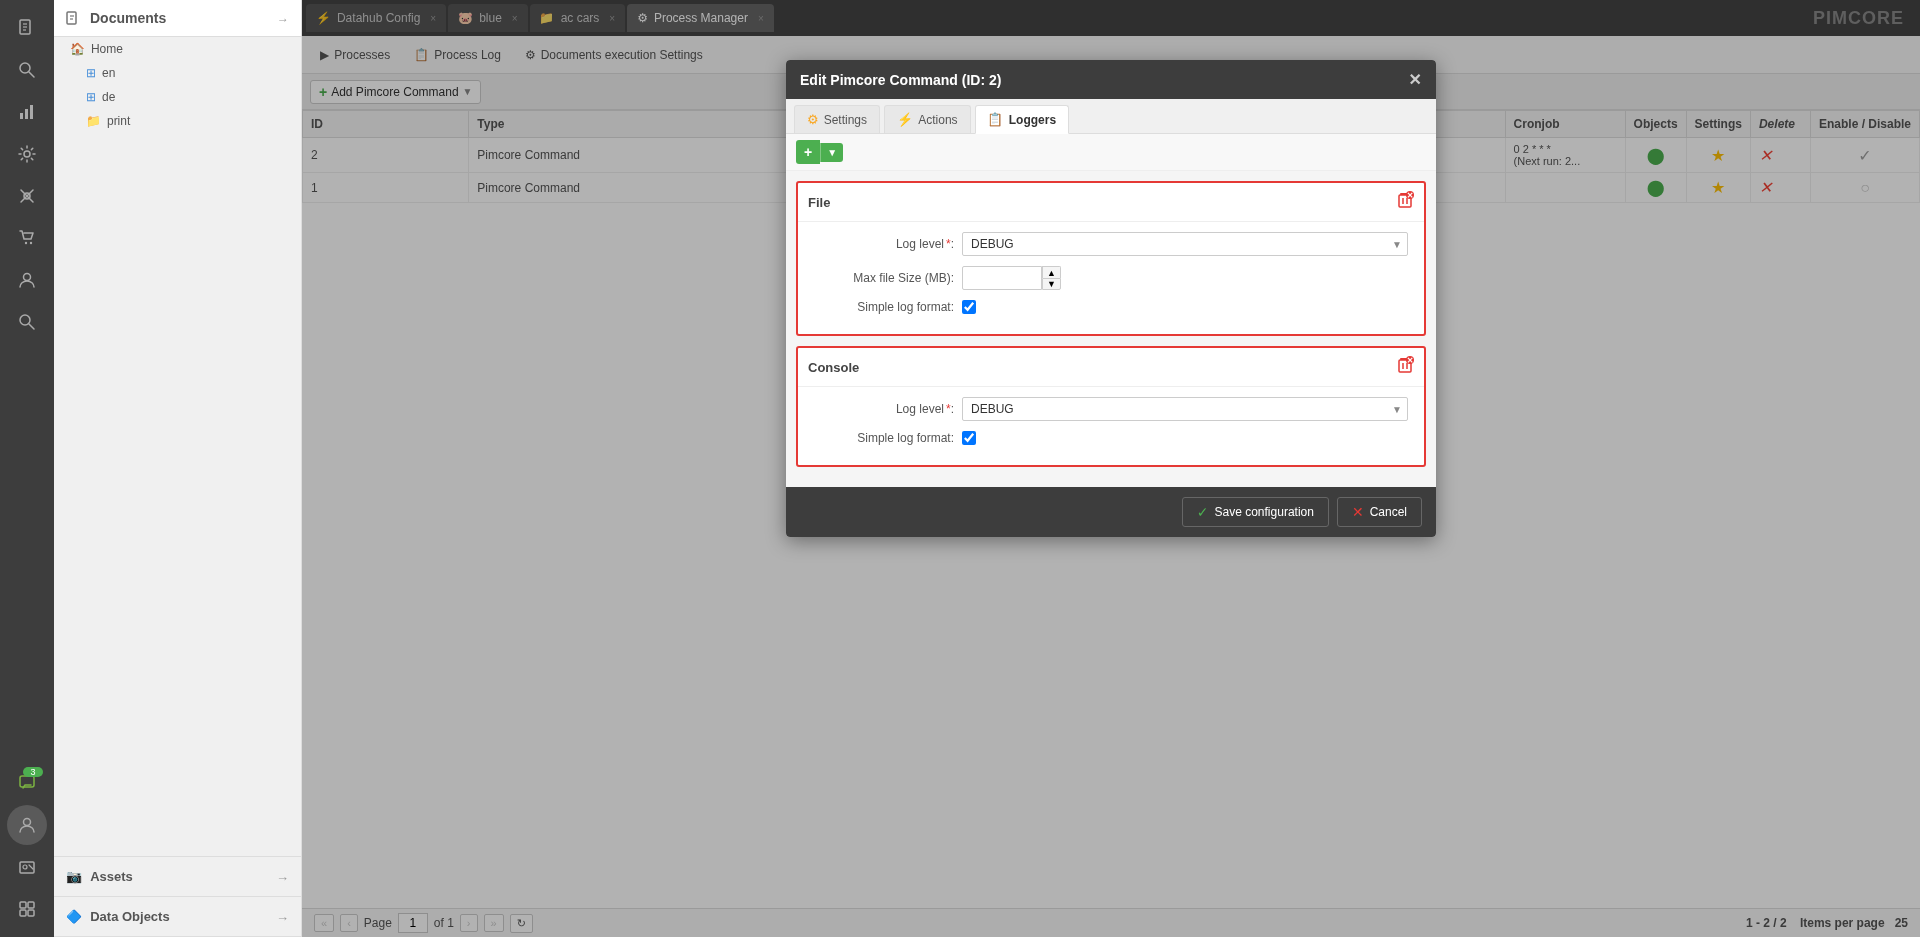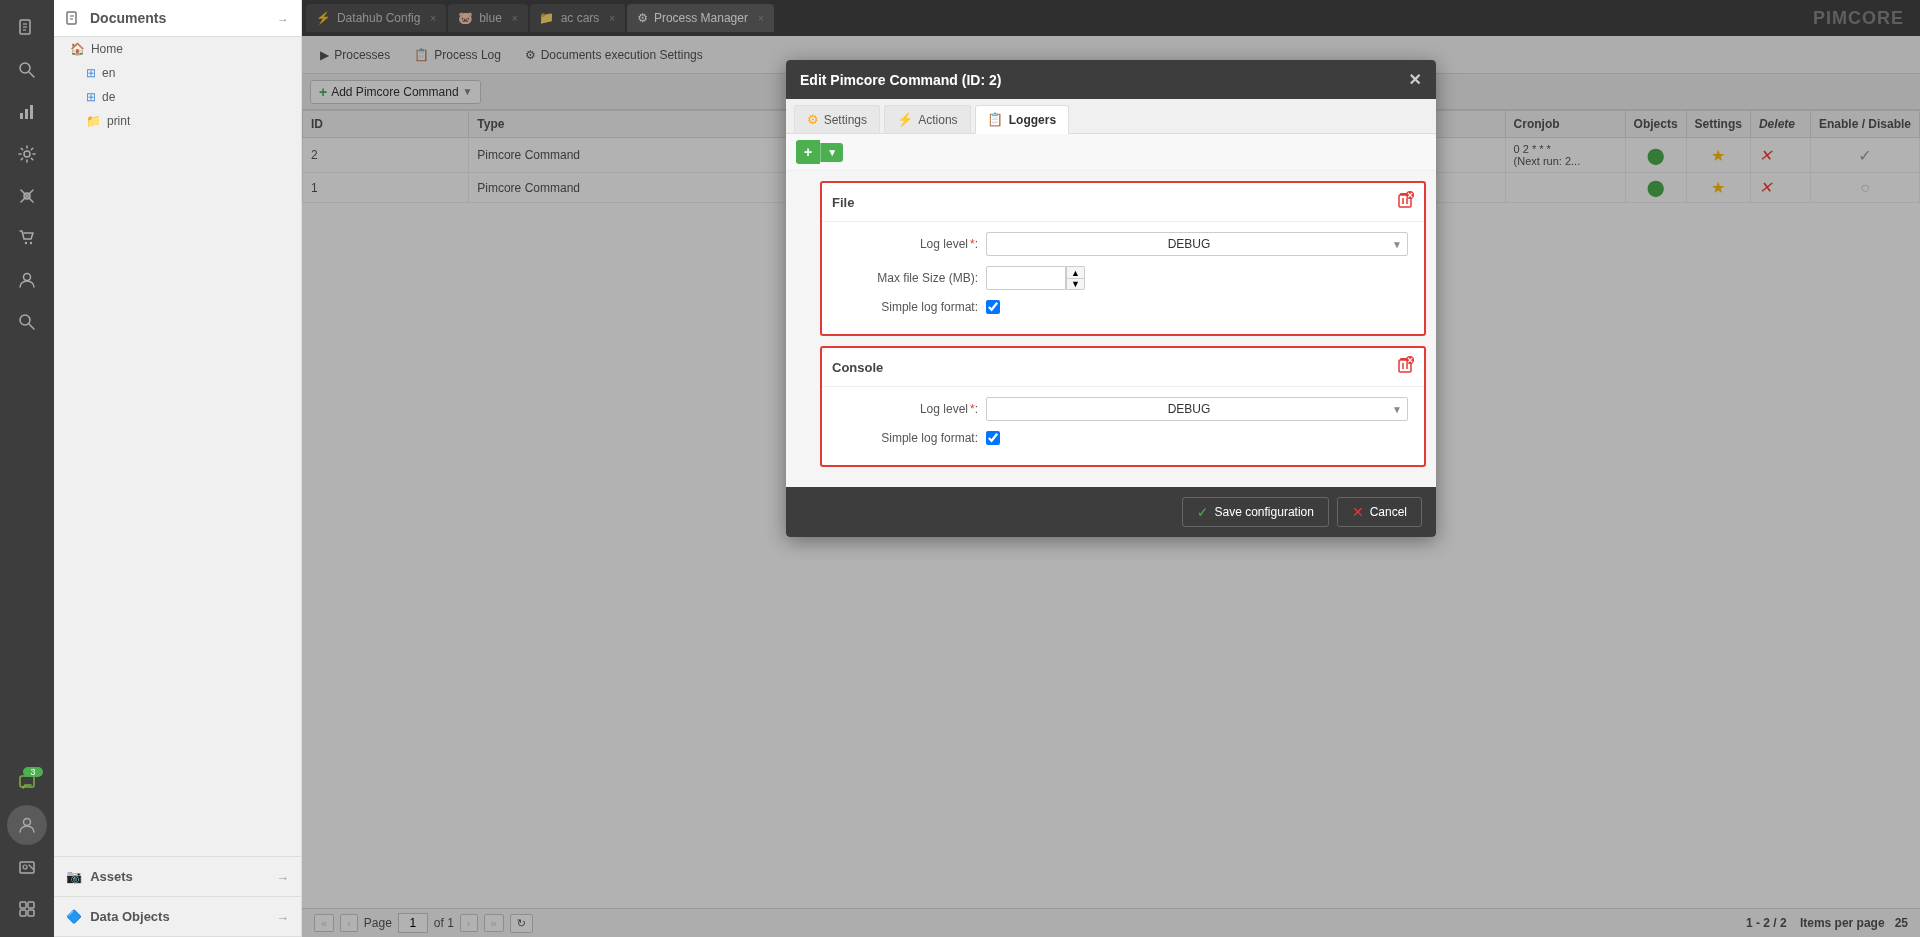--- a/index.html
+++ b/index.html
@@ -372,21 +372,20 @@
       padding: 10px;
       background: #f5f5f5;
     }
 
     
     .logger-section {
       border: 2px solid #e53935;
       background: #fff;
       border-radius: 3px;
       margin-bottom: 10px;
-      margin-left: 24px;
     }
     .logger-section-header {
       padding: 8px 10px;
       display: flex;
       align-items: center;
       justify-content: space-between;
       font-weight: bold;
       color: #444;
       border-bottom: 1px solid #eee;
     }
@@ -428,21 +427,20 @@
     .form-select {
       width: 100%;
       border: 1px solid #ccc;
       padding: 4px 24px 4px 8px;
       font-size: 12px;
       border-radius: 2px;
       background: #fff;
       appearance: none;
       cursor: pointer;
       color: #333;
-      text-align: center;
     }
     .select-arrow {
       position: absolute;
       right: 6px;
       top: 50%;
       transform: translateY(-50%);
       color: #888;
       pointer-events: none;
       font-size: 10px;
     }

